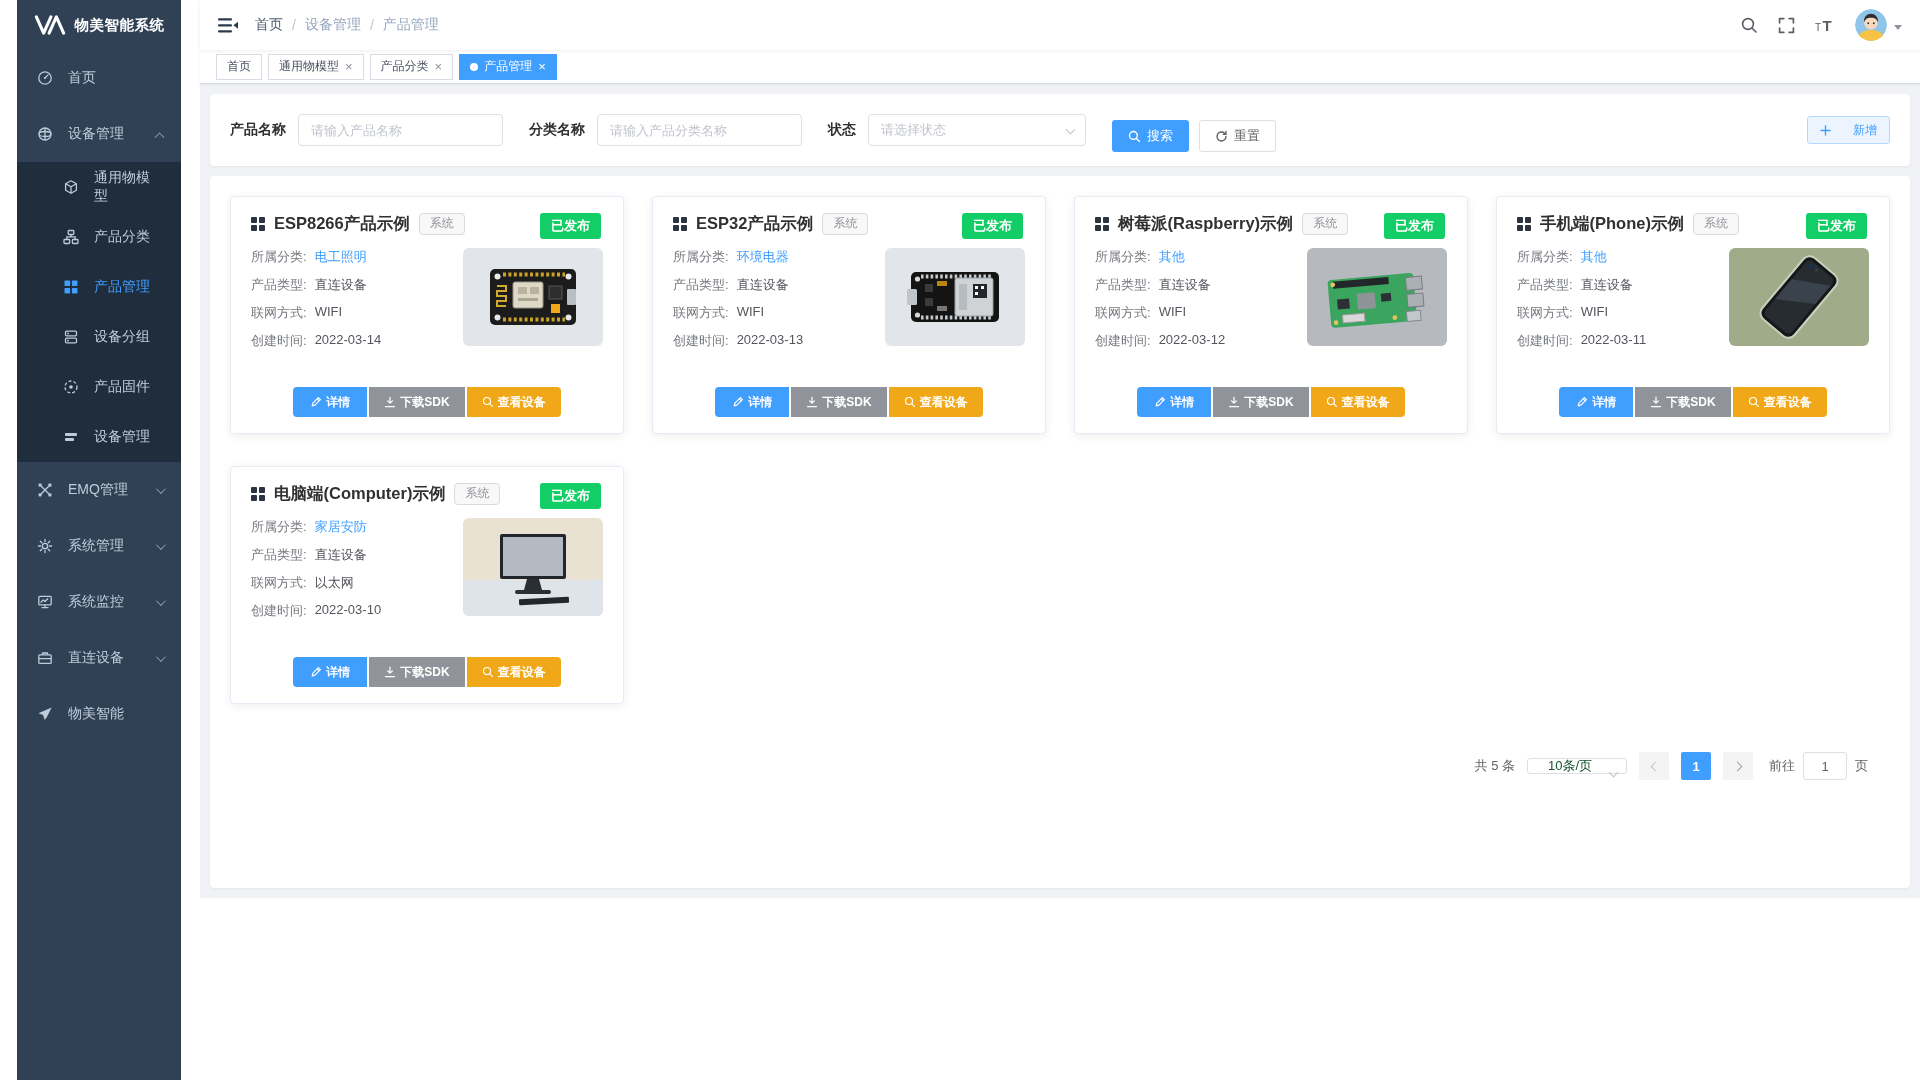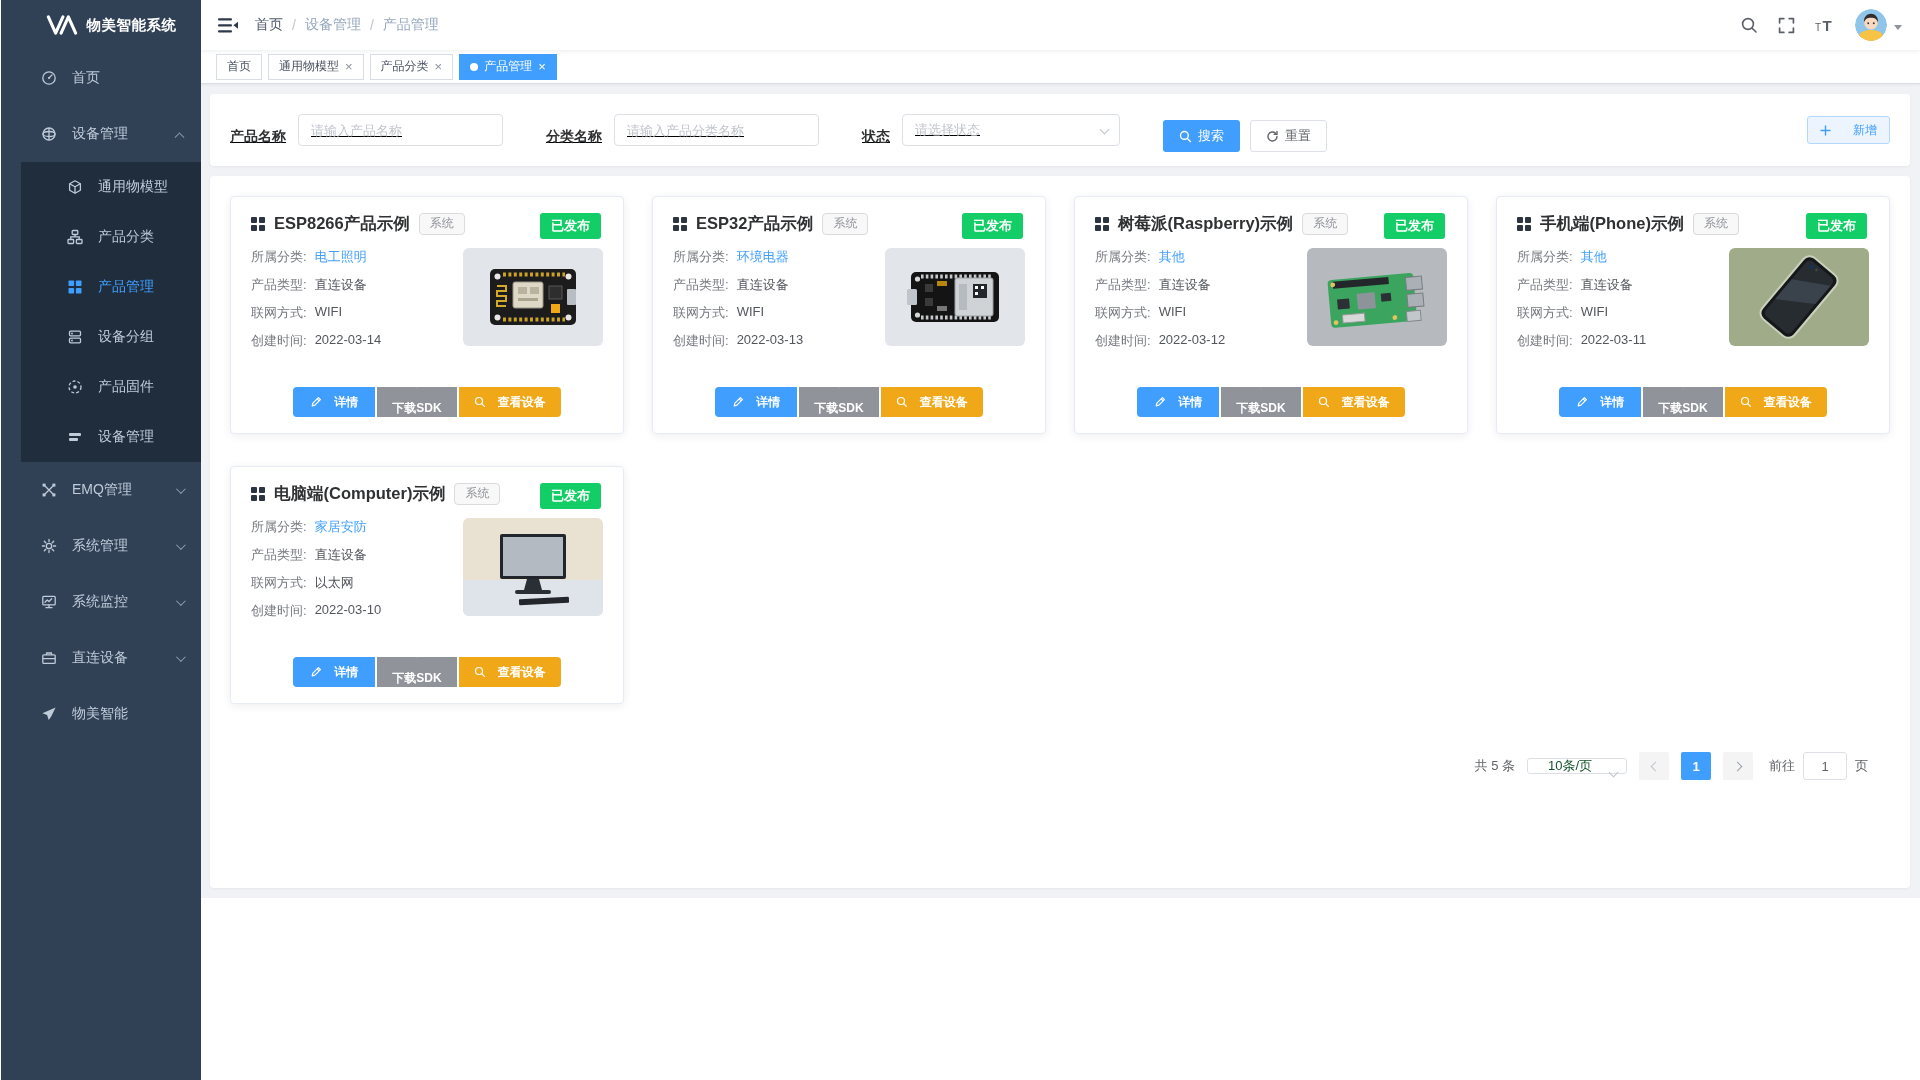--- a/index.html
+++ b/index.html
@@ -1,21 +1,21 @@
 <!DOCTYPE html>
 <html><head>
 <meta charset="utf-8">
 <style>
   * { margin:0; padding:0; box-sizing:border-box; }
   html,body { width:1920px; height:1080px; overflow:hidden; background:#fff;
     font-family:"Liberation Sans","DejaVu Sans",sans-serif; }
   svg { display:block; }
 
   
-  .sidebar { position:fixed; left:1px; top:0; bottom:0; width:200px; background:#304156; z-index:20;padding-left:20px; }
+  .sidebar { position:fixed; left:17px; top:0; bottom:0; width:164px; background:#304156; z-index:20; }
   .logo-bar { height:50px; display:flex; align-items:center; justify-content:center; gap:9px; }
   .logo-title { color:#fff; font-weight:bold; font-size:14.5px; letter-spacing:.5px; }
   .menu-item { height:56px; display:flex; align-items:center; padding:0 18px 0 20px;
     color:#bfcbd9; font-size:14px; cursor:pointer; }
   .menu-item .mi-icon { width:16px; height:16px; margin-right:15px; flex:0 0 16px; color:#bfcbd9; }
   .menu-item .mi-label { flex:1; }
   .submenu { background:#1f2d3d; }
   .submenu .menu-item { height:50px; padding-left:46px; }
   .menu-item.active, .menu-item.active .mi-icon { color:#409EFF; }
   .chev { width:7px; height:7px; border-right:1.5px solid #889aae; border-bottom:1.5px solid #889aae;
@@ -47,21 +47,21 @@
   .tag-item .tag-close { font-size:13px; line-height:1; color:#8a919c; }
   .tag-item.active { background:#409EFF; border-color:#409EFF; color:#fff; }
   .tag-item.active .tag-close { color:#fff; }
   .tag-dot { width:8px; height:8px; border-radius:50%; background:#fff; }
 
   .app-main { background:#f0f2f5; padding:10px; }
   .panel { background:#fff; border-radius:4px; box-shadow:0 1px 3px rgba(0,0,0,.05); }
 
   
   .filter-panel { height:72px; display:flex; align-items:center; padding:0 20px; margin-bottom:10px; }
-  .f-group { display:flex; align-items:flex-end; margin-right:43px;text-decoration:underline; }
+  .f-group { display:flex; align-items:center; margin-right:26px; }
   .f-label { font-size:14px; font-weight:bold; color:#303133; margin-right:12px; white-space:nowrap; }
   .f-input { width:205px; height:32px; border:1px solid #dcdfe6; border-radius:4px; padding:0 12px;
     font-size:13px; color:#606266; outline:none; font-family:inherit; }
   .f-input::placeholder { color:#c0c4cc; }
   .select-wrap { position:relative; width:218px; }
   .select-box { width:100%; height:32px; border:1px solid #dcdfe6; border-radius:4px; padding:0 28px 0 12px;
     font-size:13px; color:#c0c4cc; display:flex; align-items:center; cursor:pointer; background:#fff; }
   .select-arrow { position:absolute; right:12px; top:12px; width:7px; height:7px;
     border-right:1.4px solid #c0c4cc; border-bottom:1.4px solid #c0c4cc; transform:rotate(45deg) ; pointer-events:none; }
   .btn { height:32px; display:inline-flex; align-items:center; gap:6px; padding:0 15px;
@@ -83,24 +83,24 @@
   .status-badge { position:absolute; top:16px; right:22px; background:#13ce66; color:#fff;
     font-size:13px; font-weight:bold; padding:4px 11px; border-radius:3px; }
   .card-body { display:flex; align-items:flex-start;gap:43px; }
   .fields { flex:1; min-width:0; }
   .field { display:flex; font-size:13px; margin-bottom:10px; }
   .field-label { color:#76797f; margin-right:8px; white-space:nowrap; }
   .field-value { color:#53565c; }
   .field-link { color:#409EFF; cursor:pointer; }
   .prod-img { width:140px; height:98px; border-radius:6px; overflow:hidden; flex:0 0 140px; margin-left:8px; }
   .card-actions { margin-top:auto; display:flex; justify-content:center; }
-  .c-btn { height:30px; display:inline-flex; align-items:center; gap:12px; padding:0 15px; border:none;
+  .c-btn { height:30px; display:inline-flex; align-items:center; gap:4px; padding:0 15px; border:none;
     color:#fff; font-size:12px; font-weight:bold; cursor:pointer; font-family:inherit; }
   .c-btn.detail  { background:#409EFF; border-radius:4px 0 0 4px; padding:0 17px; }
-  .c-btn.sdk     { background:#909399; margin:0 2px;flex-direction:column; }
+  .c-btn.sdk     { background:#909399; margin:0 2px; }
   .c-btn.devices { background:#f0a818; border-radius:0 4px 4px 0; }
 
   
   .pagination { display:flex; align-items:center; justify-content:flex-end; margin-top:48px;
     padding-right:22px; font-size:13px; color:#606266; gap:12px; }
   .pg-select { position:relative; width:100px; height:16px; border:1px solid #dcdfe6; border-radius:3px;
     display:flex; align-items:center; justify-content:center; cursor:pointer; color:#14532d; padding-right:14px; }
   .pg-select .select-arrow { right:9px; top:10px; }
   .pg-btn { width:30px; height:28px; background:#f4f4f5; border-radius:2px; display:flex;
     align-items:center; justify-content:center; cursor:pointer; }

